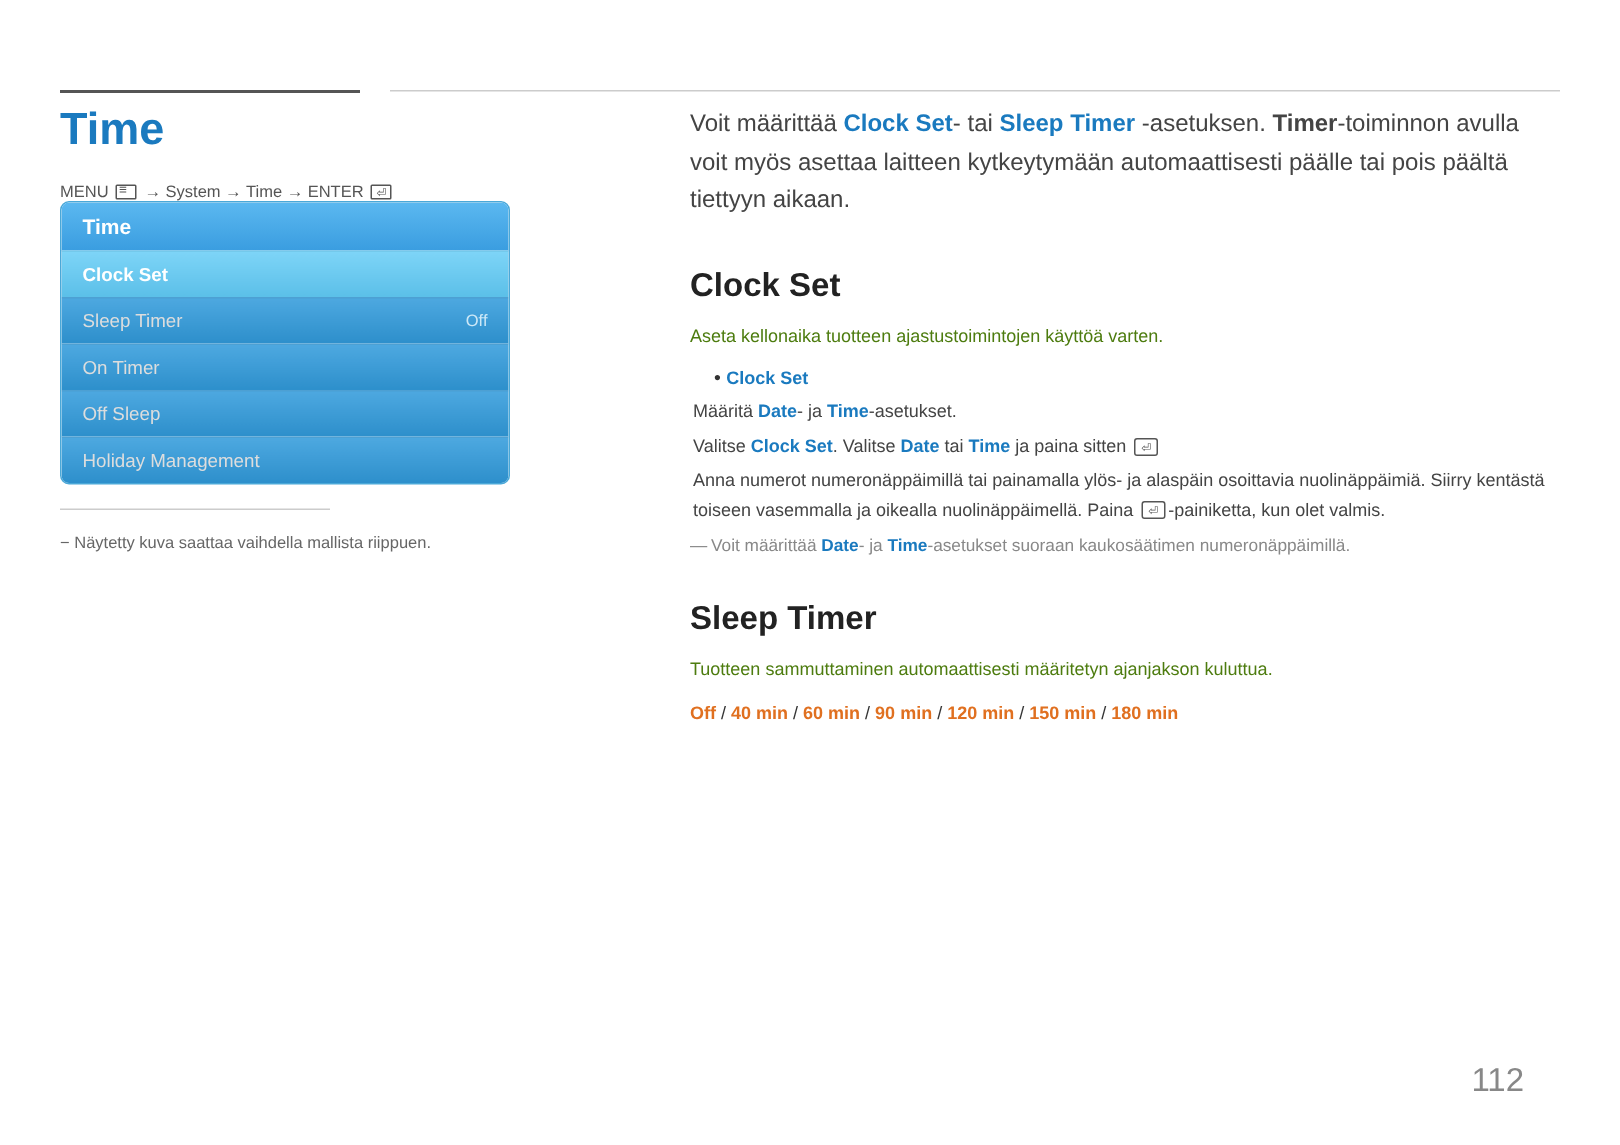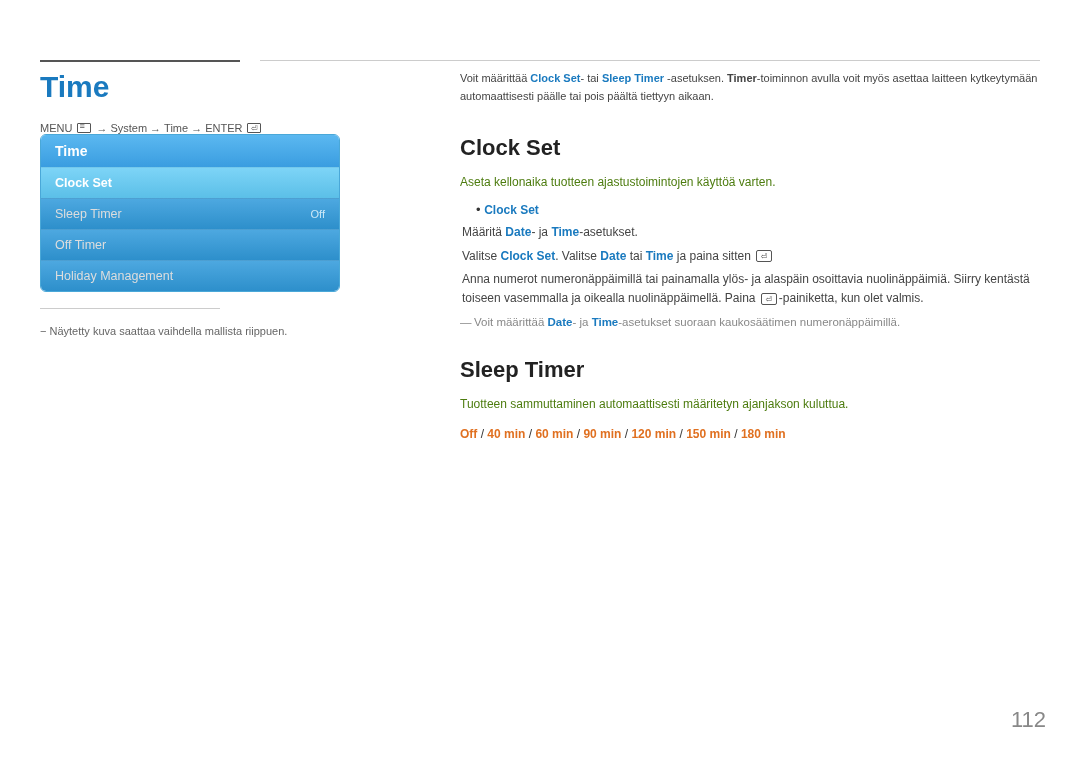--- a/index.html
+++ b/index.html
@@ -135,21 +135,21 @@
     
     .right-column {
       position: absolute;
       top: 70px;
       left: 460px;
       width: 580px;
     }
 
     
     .intro-text {
-      font-size: 11px;
+      font-size: 16px;
       color: #444;
       line-height: 1.6;
       margin-bottom: 30px;
     }
     .intro-text .bold-blue { color: #1a7abf; font-weight: bold; }
     .intro-text .bold { font-weight: bold; }
 
     
     .section-title {
       font-size: 22px;
@@ -240,21 +240,21 @@
     .sleep-note::before {
       content: '—';
       position: absolute;
       left: 0;
     }
 
     
     .page-number {
       position: absolute;
       bottom: 30px;
-      right: 34px;
+      right: 64px;
       font-size: 22px;
       color: #888;
       font-weight: normal;
     }
   </style>
 </head>
 <body>
 
 <div class="top-line-left"></div>
 <div class="top-line-right"></div>
@@ -277,21 +277,24 @@
   <div class="menu-box">
     <div class="menu-header">Time</div>
     <div class="menu-item active">
       <span>Clock Set</span>
     </div>
     <div class="menu-item">
       <span>Sleep Timer</span>
       <span class="item-value">Off</span>
     </div>
     <div class="menu-item">
-      <span>Off Timer</span>
+      <span>On Timer</span>
+    </div>
+    <div class="menu-item">
+      <span>Off Sleep</span>
     </div>
     <div class="menu-item">
       <span>Holiday Management</span>
     </div>
   </div>
 
   <div class="left-divider"></div>
   <div class="footnote">− Näytetty kuva saattaa vaihdella mallista riippuen.</div>
 </div>
 

